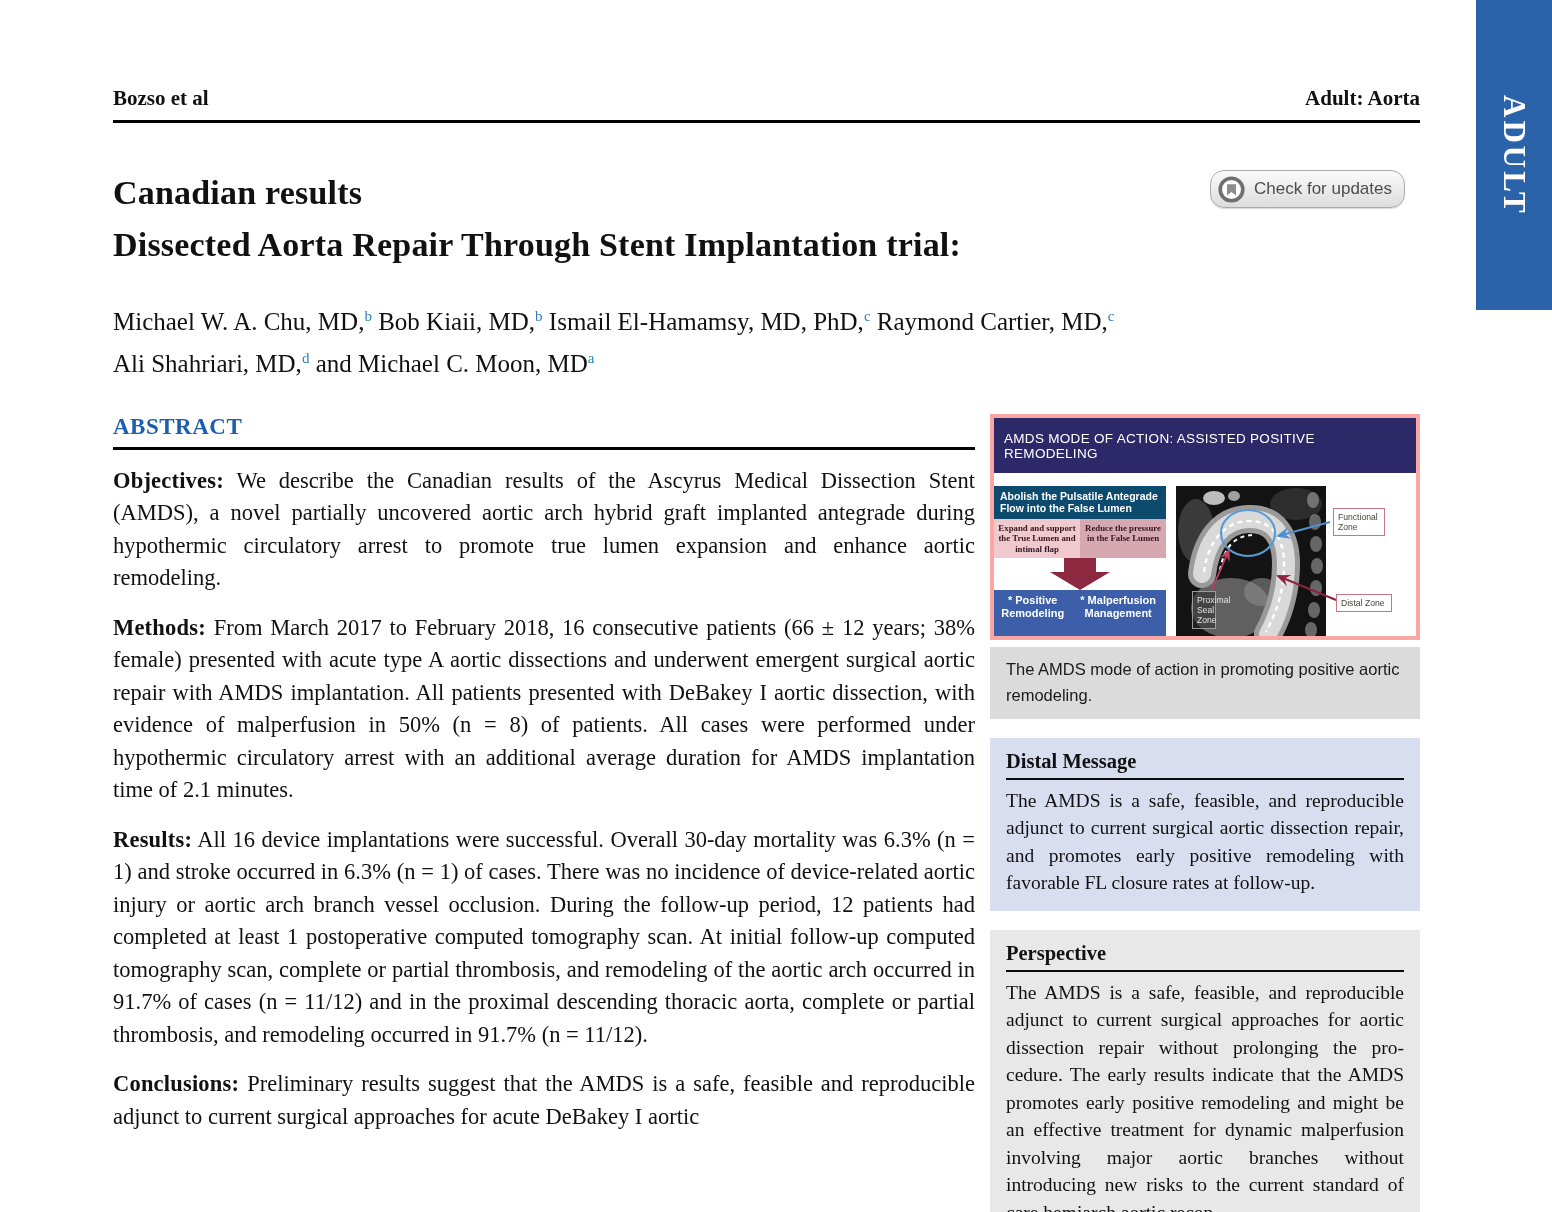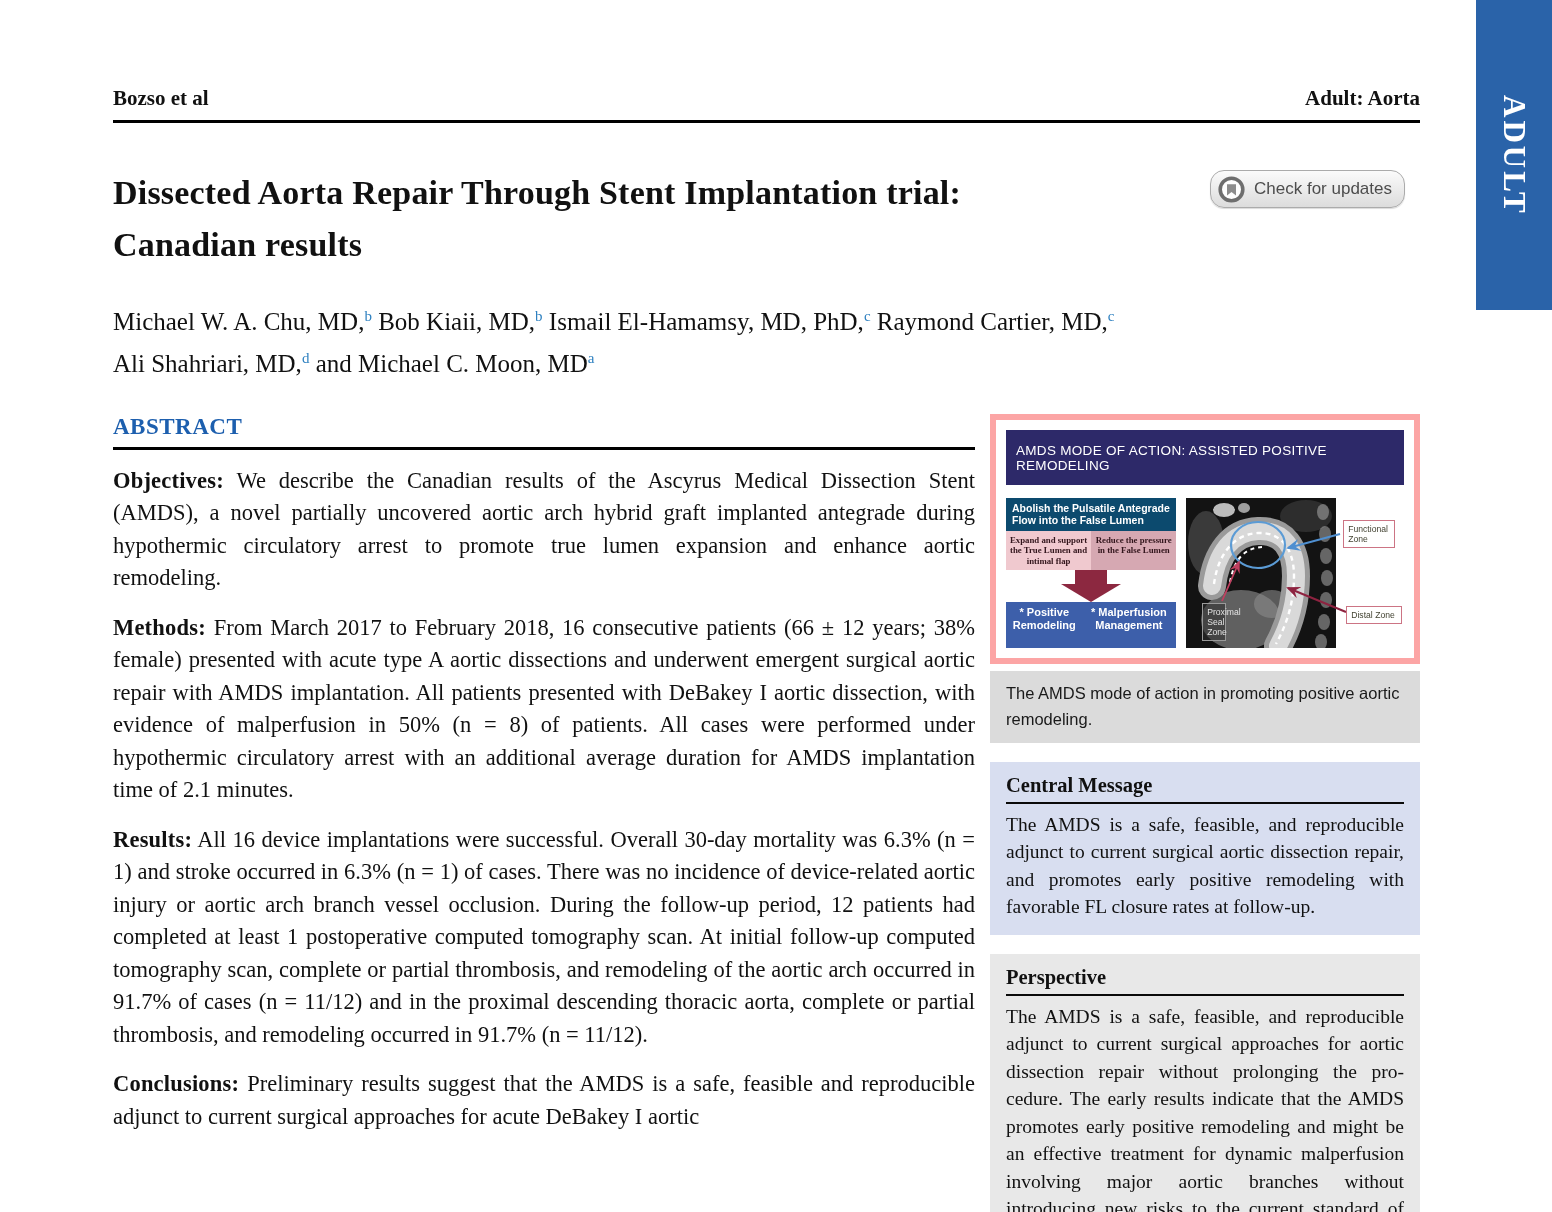--- a/index.html
+++ b/index.html
@@ -48,21 +48,21 @@
   .columns { display:flex; gap:15px; margin-top:31px; }
   .col-left { width:862px; }
   .col-right { width:430px; }
 
   .abstract-heading { color:#1D5FAE; font-size:23px; font-weight:bold; letter-spacing:0.5px; }
   .abstract-rule { border-top:3px solid #000; margin:7px 0 15px; }
   .abs-p { font-size:22.5px; line-height:32.5px; text-align:justify; margin-bottom:17px; }
   .abs-p b { letter-spacing:0.2px; }
 
   
-  .figure-box { border:6px solid #fca5a5; background:#fff; padding:10px; }
+  .figure-box { border:4px solid #fca5a5; background:#fff; }
   .fig-header {
     background:#2D2969; color:#fff; font-family:"Liberation Sans", sans-serif;
     font-size:13.5px; letter-spacing:0.3px; padding:13px 10px 12px;
   }
   .fig-content { display:flex; gap:10px; margin-top:13px; height:150px; }
 
   .flow { width:172px; display:flex; flex-direction:column; }
   .flow-top {
     background:#0c4a6e; color:#fff; font-family:"Liberation Sans", sans-serif;
     font-weight:bold; font-size:10.5px; line-height:12.5px; text-align:left; padding:4px 6px;
@@ -123,22 +123,22 @@
 
   <div class="main">
 
     <div class="running-head">
       <span>Bozso et al</span>
       <span>Adult: Aorta</span>
     </div>
 
     <div class="title-block">
       <h1 class="title">
+        <span style="display:block">Canadian results</span>
         <span style="display:block">Dissected Aorta Repair Through Stent Implantation trial:</span>
-        <span style="display:block">Canadian results</span>
       </h1>
       <div class="check-badge">
         <svg width="27" height="27" viewBox="0 0 27 27">
           <circle cx="13.5" cy="13.5" r="11.3" fill="#ffffff" stroke="#6e6e6e" stroke-width="3.6"></circle>
           <path d="M9 8.2 h9 v11.4 l-4.5 -3.7 L9 19.6 Z" fill="#8d8d8d"></path>
         </svg>
         <span class="txt">Check for updates</span>
       </div>
     </div>
 
@@ -234,21 +234,21 @@
               <div class="ct-label functional">Functional Zone</div>
               <div class="ct-label proximal">Proximal Seal Zone</div>
               <div class="ct-label distal">Distal Zone</div>
             </div>
           </div>
         </div>
 
         <div class="fig-caption">The AMDS mode of action in promoting positive aortic remodeling.</div>
 
         <div class="side-box central">
-          <h3>Central Message</h3>
+          <h3>Distal Message</h3>
           <div class="box-rule"></div>
           <p>The AMDS is a safe, feasible, and reproducible adjunct to current surgical aortic dissection repair, and promotes early positive remodeling with favorable FL closure rates at follow-up.</p>
         </div>
 
         <div class="side-box perspective">
           <h3>Perspective</h3>
           <div class="box-rule"></div>
           <p>The AMDS is a safe, feasible, and reproducible adjunct to current surgical approaches for aortic dissection repair without prolonging the pro­cedure. The early results indicate that the AMDS promotes early positive remodeling and might be an effective treatment for dy­namic malperfusion involving major aortic branches without introducing new risks to the current standard of care hemiarch aortic recon-</p>
         </div>
 

